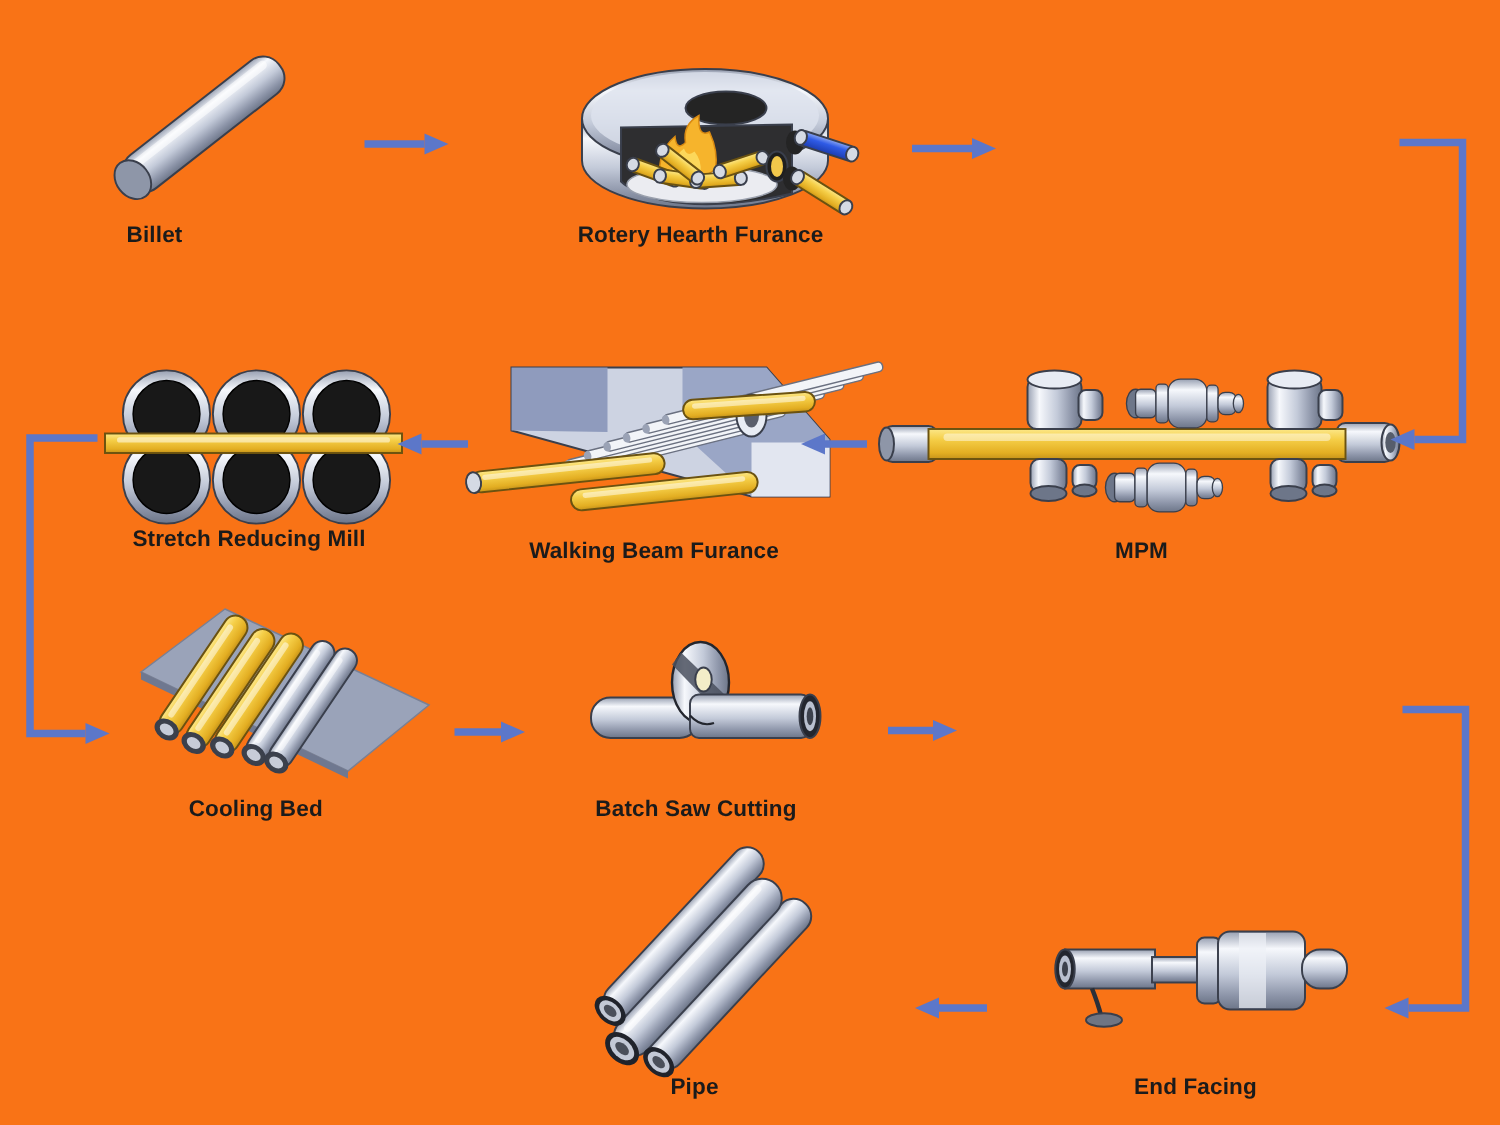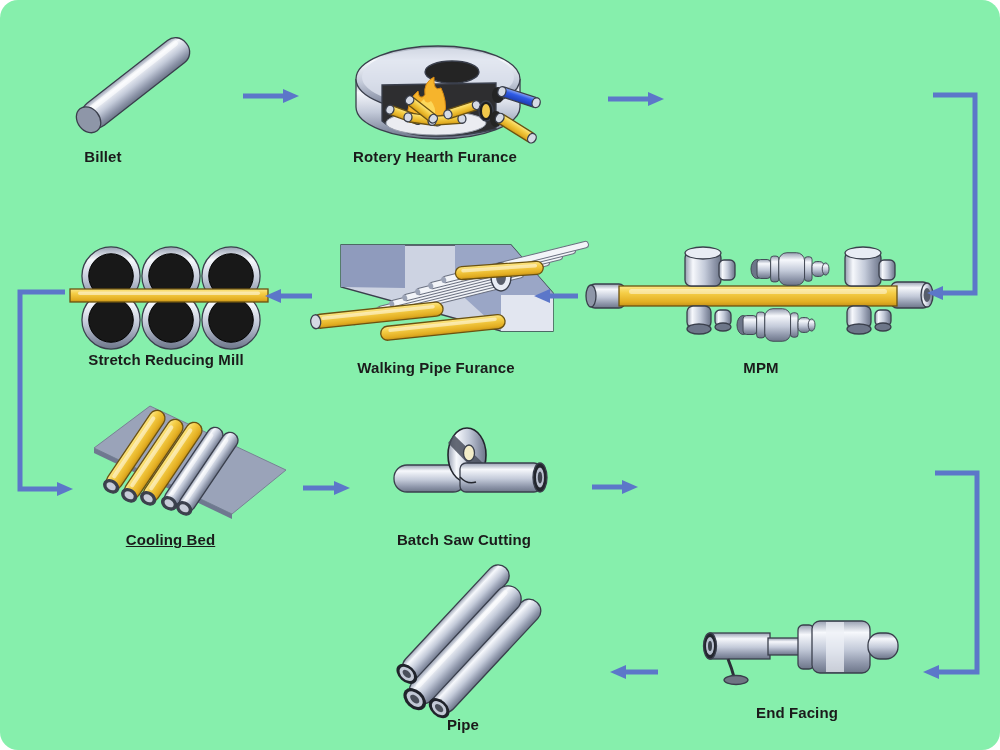--- a/index.html
+++ b/index.html
@@ -1,17 +1,17 @@
 <!DOCTYPE html>
 <html><head>
 <meta charset="utf-8">
 <style>
   html,body{margin:0;padding:0;background:#ffffff;}
-  #canvas{position:relative;width:1000px;height:750px;background:#86efac;overflow:hidden;
-          font-family:"Liberation Sans",sans-serif;border-radius:18px;}
+  #canvas{position:relative;width:1000px;height:750px;background:#f97316;overflow:hidden;
+          font-family:"Liberation Sans",sans-serif;}
   figure.step{position:absolute;margin:0;}
   figure.step svg{position:absolute;left:0;top:0;overflow:visible;}
   figcaption.lbl{position:absolute;width:max-content;transform:translateX(-50%);
      font-size:15px;font-weight:600;color:#1b1b1b;letter-spacing:0.1px;white-space:nowrap;}
   svg .ol{stroke:#3a3f4c;stroke-width:1.3px;}
   svg .oly{stroke:#6b5210;stroke-width:1.3px;}
   #flow-arrows{position:absolute;left:0;top:0;pointer-events:none;}
   #flow-arrows .arrow{stroke:#5C77C9;stroke-width:5;fill:none;stroke-linejoin:miter;}
   #flow-arrows .head{fill:#5C77C9;stroke:none;}
 </style>
@@ -78,21 +78,21 @@
     <svg width="140" height="120" viewBox="0 0 140 120">
       <g transform="translate(32,96) rotate(-38)">
         <rect x="-2" y="-14" width="128" height="28" rx="13" fill="url(#gSteel)" class="ol"></rect>
         <rect x="8" y="-10" width="112" height="6" rx="3" fill="#ffffff" opacity="0.55"></rect>
         <ellipse cx="2" cy="0" rx="11" ry="14" fill="#8e96a8" class="ol"></ellipse>
       </g>
     </svg>
     <figcaption class="lbl" style="top:123px;left:calc(50% - 22px);">Billet</figcaption>
   </figure>
 
-  <figure class="step" style="left:348px;top:35px;width:180px;height:135px;">
+  <figure class="step" style="left:380px;top:35px;width:180px;height:135px;">
     <svg width="180" height="112" viewBox="0 0 180 112">
       <path d="M8 44 L8 72 A82 32 0 0 0 172 72 L172 44" fill="url(#gSteel)" class="ol"></path>
       <ellipse cx="90" cy="44" rx="82" ry="33" fill="url(#gSteel)" class="ol"></ellipse>
       <ellipse cx="90" cy="42" rx="76" ry="29" fill="#dde2ee" opacity="0.8"></ellipse>
       <ellipse cx="104" cy="37" rx="27" ry="11" fill="#242424" class="ol"></ellipse>
       <path d="M34 50 L148 48 L148 94 Q96 106 60 98 Q40 92 34 86 Z" fill="#2e2e30" class="ol"></path>
       <ellipse cx="88" cy="88" rx="50" ry="12" fill="#ebecf1" stroke="#9aa0ad" stroke-width="1"></ellipse>
       <path d="M60 84 Q58 66 70 56 Q71 66 77 60 Q75 48 86 42 Q85 57 93 53 Q99 66 97 78 Q80 90 60 84 Z" fill="#f6b42c" stroke="#d98a12" stroke-width="1"></path>
       <path d="M68 82 Q68 70 76 64 Q78 70 83 66 Q88 72 87 80 Q78 86 68 82 Z" fill="#fcd75a"></path>
       <g>
@@ -215,21 +215,21 @@
       <g transform="translate(8,80) rotate(-6)">
           <rect x="0" y="0" width="130" height="14" rx="7" fill="url(#gYellow)" class="oly"></rect>
           <rect x="8" y="2.5" width="114" height="3.5" rx="1.75" fill="#ffffff" opacity="0.5"></rect>
           <ellipse cx="2" cy="7" rx="5" ry="7" fill="#d5dae4" class="ol"></ellipse>
         </g>
       <g transform="translate(75,92) rotate(-6)">
           <rect x="0" y="0" width="125" height="14" rx="7" fill="url(#gYellow)" class="oly"></rect>
           <rect x="8" y="2.5" width="109" height="3.5" rx="1.75" fill="#ffffff" opacity="0.5"></rect>
         </g>
     </svg>
-    <figcaption class="lbl" style="top:124px;left:calc(50% + 1px);">Walking Pipe Furance</figcaption>
+    <figcaption class="lbl" style="top:124px;left:calc(50% + 1px);">Walking Beam Furance</figcaption>
   </figure>
 
   <figure class="step" style="left:70px;top:245px;width:200px;height:130px;">
     <svg width="200" height="108" viewBox="0 0 200 108">
       <use href="#roll6" x="10" y="0" width="62" height="62"></use>
       <use href="#roll6" x="70" y="0" width="62" height="62"></use>
       <use href="#roll6" x="130" y="0" width="62" height="62"></use>
       <use href="#roll6" x="10" y="44" width="62" height="62"></use>
       <use href="#roll6" x="70" y="44" width="62" height="62"></use>
       <use href="#roll6" x="130" y="44" width="62" height="62"></use>
@@ -267,21 +267,21 @@
           <ellipse cx="2" cy="0" rx="6" ry="8" fill="#3c414c" class="ol"></ellipse>
           <ellipse cx="2" cy="0" rx="3.5" ry="5" fill="#c7ccd8"></ellipse>
         </g>
       <g transform="translate(103,112) rotate(-56)">
           <rect x="0" y="-8" width="92" height="16" rx="8" fill="url(#gSteel)" class="ol"></rect>
           <rect x="10" y="-5" width="74" height="4" rx="2" fill="#ffffff" opacity="0.5"></rect>
           <ellipse cx="2" cy="0" rx="6" ry="8" fill="#3c414c" class="ol"></ellipse>
           <ellipse cx="2" cy="0" rx="3.5" ry="5" fill="#c7ccd8"></ellipse>
         </g>
     </svg>
-    <figcaption class="lbl" style="top:133px;left:calc(50% - 22px);text-decoration:underline;">Cooling Bed</figcaption>
+    <figcaption class="lbl" style="top:133px;left:calc(50% - 22px);">Cooling Bed</figcaption>
   </figure>
 
   <figure class="step" style="left:390px;top:425px;width:158px;height:120px;text-align:center;">
     <svg width="158" height="85" viewBox="0 0 158 85">
       <rect x="4" y="40" width="72" height="27" rx="13" fill="url(#gSteel)" class="ol"></rect>
       <ellipse cx="77" cy="30" rx="19" ry="27" fill="url(#gSteelH)" stroke="#23262e" stroke-width="1.6"></ellipse>
       <polygon points="64,10 93,38 85,46 58,18" fill="#4a505e" opacity="0.85"></polygon>
       <ellipse cx="79" cy="28" rx="5.5" ry="8" fill="#f3edc8" class="ol"></ellipse>
       <rect x="70" y="38" width="80" height="29" rx="6" fill="url(#gSteel)" class="ol"></rect>
       <ellipse cx="150" cy="52.5" rx="7" ry="14.5" fill="#23262e" class="ol"></ellipse>
@@ -300,21 +300,21 @@
       <ellipse cx="10" cy="51" rx="4" ry="9" fill="#b9c0cf"></ellipse>
       <ellipse cx="10" cy="51" rx="2" ry="5" fill="#3c414c"></ellipse>
       <rect x="68" y="43" width="32" height="17" fill="url(#gSteel)" class="ol"></rect>
       <rect x="98" y="30" width="16" height="44" rx="5" fill="url(#gSteel)" class="ol"></rect>
       <rect x="112" y="26" width="58" height="52" rx="8" fill="url(#gSteel)" class="ol"></rect>
       <rect x="126" y="27" width="18" height="50" fill="#eef1f7" opacity="0.7"></rect>
       <rect x="168" y="38" width="30" height="26" rx="12" fill="url(#gSteel)" class="ol"></rect>
       <path d="M28 64 Q32 74 34 82" fill="none" stroke="#2b2f38" stroke-width="3"></path>
       <ellipse cx="36" cy="85" rx="12" ry="4.5" fill="#6f7583" class="ol"></ellipse>
     </svg>
-    <figcaption class="lbl" style="top:109px;left:calc(50% - 3px);">End Facing</figcaption>
+    <figcaption class="lbl" style="top:121px;left:calc(50% - 3px);">End Facing</figcaption>
   </figure>
 
   <figure class="step" style="left:352px;top:568px;width:250px;height:165px;">
     <svg width="250" height="150" viewBox="0 0 250 150">
       <g transform="translate(60,134) rotate(-47)">
         <rect x="16" y="-34" width="146" height="22" rx="11" fill="url(#gSteel)" class="ol"></rect>
         <rect x="12" y="12" width="146" height="23" rx="11" fill="url(#gSteel)" class="ol"></rect>
         <rect x="2" y="-13" width="152" height="26" rx="13" fill="url(#gSteel)" class="ol"></rect>
         <rect x="14" y="-9" width="132" height="5" rx="2.5" fill="#ffffff" opacity="0.55"></rect>
         <ellipse cx="17" cy="-23" rx="8" ry="12" fill="#20232b"></ellipse>

